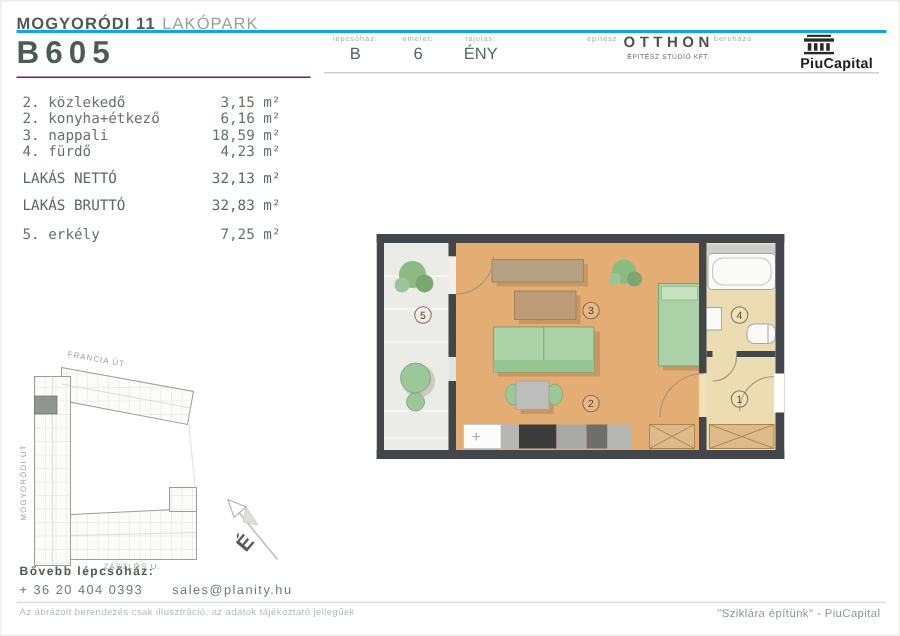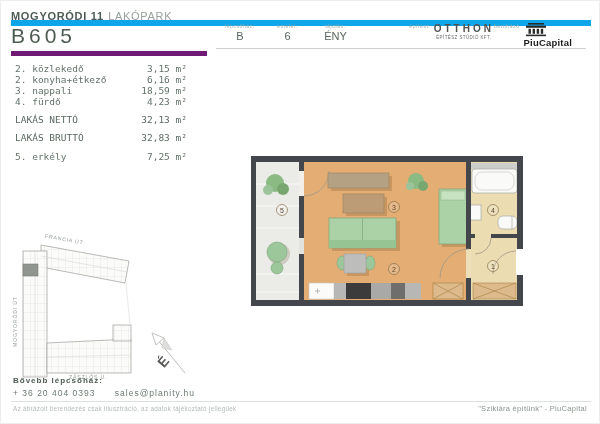--- a/index.html
+++ b/index.html
@@ -3,35 +3,35 @@
 <meta charset="utf-8">
 <style>
   html,body{margin:0;padding:0;background:#ffffff;}
   #sheet{
     position:relative;width:600px;height:424px;background:#ffffff;
     font-family:"Liberation Sans",sans-serif;overflow:hidden;
     border:1px solid #ededec;box-sizing:border-box;
   }
   .abs{position:absolute;}
   
-  .title-row{left:10px;top:5px;width:580px;height:14px;border-bottom:6px solid #0ea5e9;}
+  .title-row{left:10px;top:5px;width:580px;height:14px;border-bottom:2px solid #0ea5e9;}
   .title-bold{font-size:11px;font-weight:bold;color:#4d5c52;letter-spacing:.7px;}
   .title-light{font-size:11px;color:#98a29a;letter-spacing:.7px;}
-  .unit-id{left:10px;top:23px;width:196px;font-size:21px;font-weight:normal;
-    color:#4d5c52;letter-spacing:4px;border-bottom:5px solid #701a75;padding-bottom:3px;}
+  .unit-id{left:10px;top:23px;width:196px;font-size:21px;font-weight:bold;
+    color:#4d5c52;letter-spacing:4px;border-bottom:1px solid #701a75;padding-bottom:3px;}
   .meta-strip{left:215px;top:22px;width:370px;height:25px;border-bottom:1px solid #ccd1cc;
     display:flex;align-items:flex-start;}
   .meta-col{width:60px;text-align:center;}
   .meta-label{font-size:5px;color:#a7afa8;letter-spacing:.6px;}
   .meta-value{font-size:11px;color:#57655c;margin-top:1px;}
   .arch-group{display:flex;margin-left:50px;}
   .arch-stack{text-align:center;margin-left:4px;}
   .arch-name{font-size:10px;color:#4f4f4d;letter-spacing:3px;font-weight:bold;}
   .arch-sub{font-size:4.5px;color:#6d6d6b;letter-spacing:.4px;margin-top:1px;}
-  .dev-group{display:flex;margin-left:auto;margin-right:14px;}
+  .dev-group{display:flex;margin-left:auto;margin-right:4px;gap:28px;}
   .dev-stack{text-align:center;margin-left:4px;}
   .dev-name{font-size:9.5px;font-weight:bold;color:#1d1d1c;margin-top:0px;letter-spacing:.2px;}
   
   .room-list{left:14px;top:62px;width:172px;font-family:"DejaVu Sans Mono",monospace;
     font-size:9.5px;color:#64736a;}
   .room-row{display:flex;justify-content:space-between;height:11px;line-height:11px;}
   .room-row.total{margin-top:7px;color:#5a6960;}
   .room-row.first-total{margin-top:7px;color:#5a6960;}
   .room-row.balcony{margin-top:8px;gap:48px;}
   

